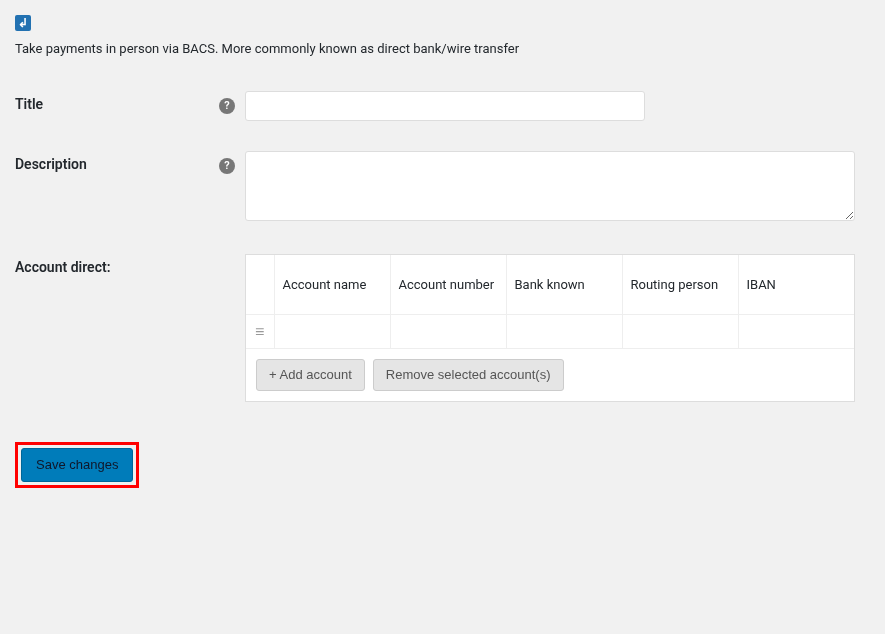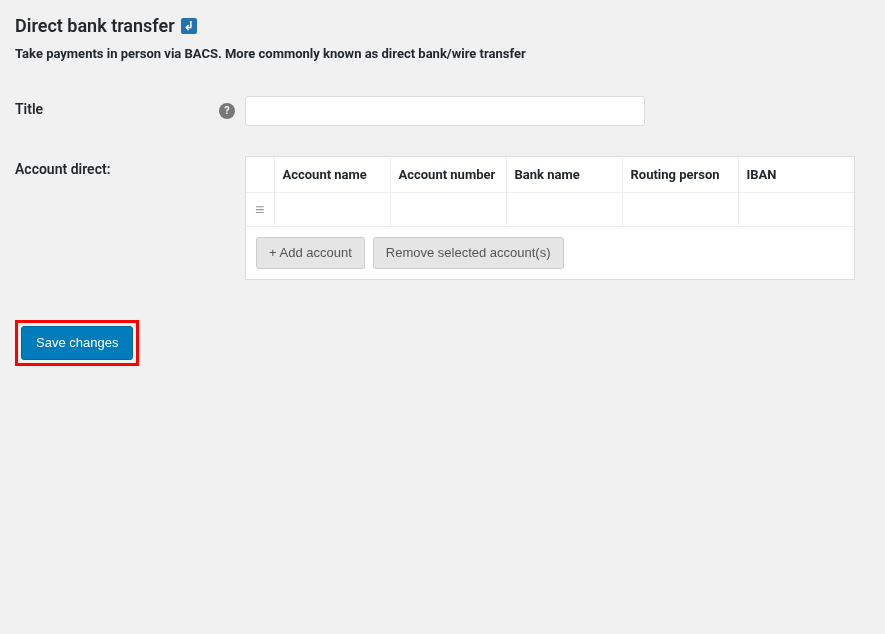--- a/index.html
+++ b/index.html
@@ -28,21 +28,20 @@
       background: #2271b1;
       color: #fff;
       border-radius: 2px;
       font-size: 12px;
       font-weight: bold;
     }
     .page-desc {
       margin-top: 10px;
       font-size: 13px;
       color: #23282d;
-      font-weight: bold;
     }
     table.form-table {
       width: 100%;
       margin-top: 20px;
       border-collapse: collapse;
     }
     table.form-table > tbody > tr > th {
       text-align: left;
       vertical-align: top;
       padding: 20px 10px 20px 0;
@@ -112,22 +111,22 @@
       border-collapse: collapse;
       table-layout: fixed;
     }
     .accounts-table th, .accounts-table td {
       border-right: 1px solid #eee;
       border-bottom: 1px solid #eee;
       font-size: 13px;
       text-align: left;
     }
     .accounts-table th {
-      padding: 10px 8px;
-      font-weight: 700;
+      padding: 22px 8px;
+      font-weight: 400;
       color: #23282d;
     }
     .accounts-table td {
       padding: 0;
       height: 34px;
     }
     .accounts-table th.sort-col, .accounts-table td.sort-col {
       width: 28px;
       text-align: center;
       color: #999;
@@ -159,65 +158,73 @@
     }
     .submit-wrap {
       margin-top: 25px;
       display: inline-block;
       border: 3px solid #ff0000;
       padding: 3px;
     }
     .button-primary {
       background: #007cba;
       border: 1px solid #006799;
-      color: #ffffff;
+      color: #0f172a;
       border-radius: 3px;
       padding: 7px 14px;
       font-size: 13px;
       cursor: pointer;
       line-height: 1.4;
     }
     .accounts-table th:last-child, .accounts-table td:last-child { border-right: 0; }
   </style>
 </head>
 <body>
 
 
 
 <h2 class="page-title">
-  <span>Direct bank transfer</span>
   <span class="back-badge">↲</span>
 </h2>
 
 <p class="page-desc">Take payments in person via BACS. More commonly known as direct bank/wire transfer</p>
 
 <table class="form-table">
   <tbody>
     <tr>
       <th>
         <span>Title</span>
         <span class="help-tip">?</span>
       </th>
       <td>
         <input type="text" class="regular" value="" style="">
+      </td>
+    </tr>
+    <tr>
+      <th>
+        <span>Description</span>
+        <span class="help-tip">?</span>
+      </th>
+      <td>
+        <textarea class="wide" style=""></textarea>
       </td>
     </tr>
     <tr>
       <th>
         <span>Account direct:</span>
       </th>
       <td>
         <div class="accounts-wrap">
           <table class="accounts-table">
             <thead>
               <tr>
                 <th class="sort-col"></th>
                 <th>Account name</th>
                 <th>Account number</th>
-                <th>Bank name</th>
+                <th>Bank known</th>
                 <th>Routing person</th>
                 <th>IBAN</th>
               </tr>
             </thead>
             <tbody>
               <tr>
                 <td class="sort-col">≡</td>
                 <td><input type="text" value="" style=""></td>
                 <td><input type="text" value="" style=""></td>
                 <td><input type="text" value="" style=""></td>

